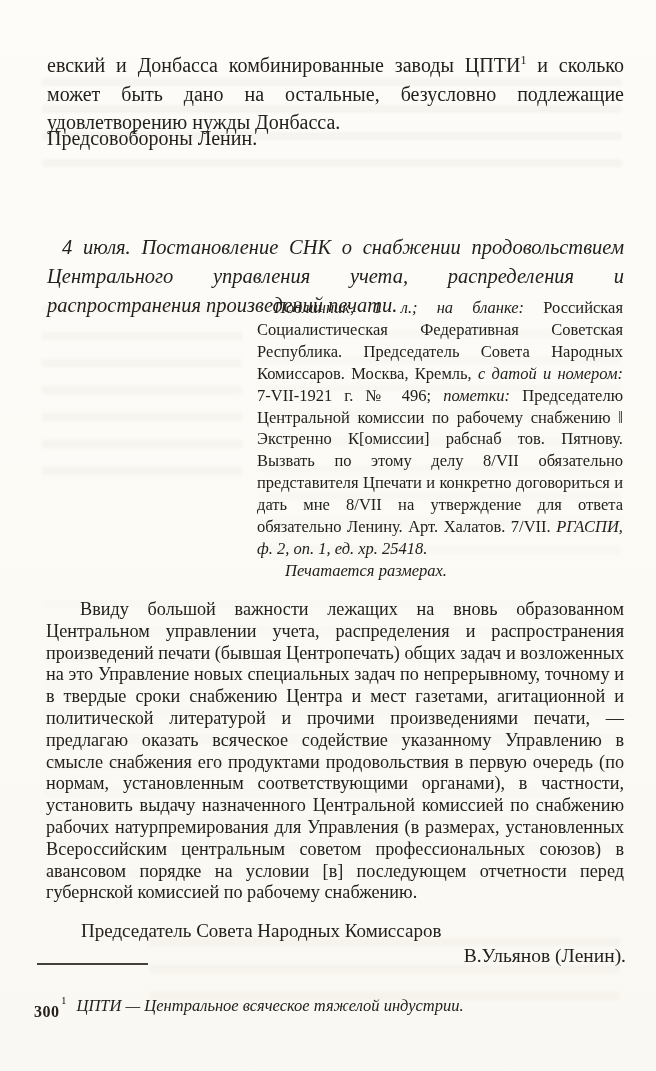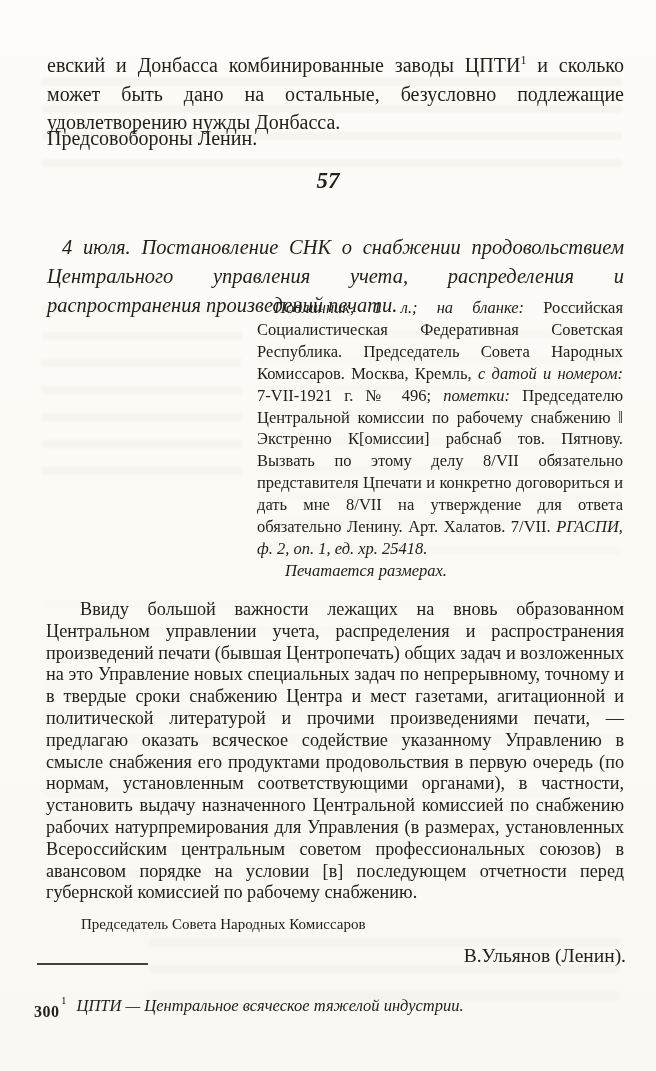--- a/index.html
+++ b/index.html
@@ -45,21 +45,21 @@
   .source-note .archival { text-indent:17px; }
   .source-note .published { text-indent:28px; }
   .it { font-style:italic; }
   .rm { font-style:normal; }
   .body-para {
     position:absolute; top:575px; left:46px; width:578px;
     font-size:18.2px; line-height:21.8px; text-align:justify; text-indent:34px;margin-top:24px;
   }
   .sig-title {
     position:absolute; top:901px; left:81px;
-    font-size:15px;
+    font-size:19px;
   }
   .sig-name {
     position:absolute; top:933px; left:46px; width:580px;
     font-size:19.5px; text-align:right;margin-top:12px;
   }
   .footnote-rule {
     position:absolute; top:963px; left:37px; width:111px; height:2px;
     background:#45403a;
   }
   .footnote {
@@ -81,21 +81,20 @@
   <div class="ghost" style="top:78px;  left:42px;  width:580px; height:100px; opacity:.55;"></div>
   <div class="ghost" style="top:305px; left:42px;  width:200px; height:170px; opacity:.45;"></div>
   <div class="ghost" style="top:330px; left:260px; width:360px; height:230px; opacity:.25;"></div>
   <div class="ghost" style="top:600px; left:44px;  width:578px; height:290px; opacity:.18;"></div>
   <div class="ghost" style="top:938px; left:150px; width:470px; height:62px;  opacity:.4;"></div>
 
   <p class="frag-para"><span>евский и Донбасса комбинированные заводы ЦПТИ</span><sup>1</sup><span> и сколько может быть дано на остальные, безусловно подлежащие удовлетворению нужды Донбасса.</span></p>
 
   <p class="frag-sig">Предсовобороны Ленин.</p>
 
-  <div class="doc-number">57</div>
 
   <p class="doc-heading">4 июля. Постановление СНК о снабжении продовольствием Центрального управления учета, распределения и распространения произведений печати.</p>
 
   <div class="source-note">
     <p class="archival"><span class="it">Подлинник, 1 л.; на бланке: </span><span class="rm">Российская Социалистическая Федеративная Советская Республика. Председатель Совета Народных Комиссаров. Москва, Кремль, </span><span class="it">с датой и номером: </span><span class="rm">7-VII-1921 г. № 496; </span><span class="it">пометки: </span><span class="rm">Председателю Центральной комиссии по рабочему снабжению ‖ Экстренно К[омиссии] рабснаб тов. Пятнову. Вызвать по этому делу 8/VII обязательно представителя Цпечати и конкретно договориться и дать мне 8/VII на утверждение для ответа обязательно Ленину. Арт. Халатов. 7/VII. </span><span class="it">РГАСПИ, ф. 2, оп. 1, ед. хр. 25418.</span></p>
     <p class="published it">Печатается размерах.</p>
   </div>
 
   <p class="body-para">Ввиду большой важности лежащих на вновь образованном Центральном управлении учета, распределения и распространения произведений печати (бывшая Центропечать) общих задач и возложенных на это Управление новых специальных задач по непрерывному, точному и в твердые сроки снабжению Центра и мест газетами, агитационной и политической литературой и прочими произведениями печати, — предлагаю оказать всяческое содействие указанному Управлению в смысле снабжения его продуктами продовольствия в первую очередь (по нормам, установленным соответствующими органами), в частности, установить выдачу назначенного Центральной комиссией по снабжению рабочих натурпремирования для Управления (в размерах, установленных Всероссийским центральным советом профессиональных союзов) в авансовом порядке на условии [в] последующем отчетности перед губернской комиссией по рабочему снабжению.</p>
 

